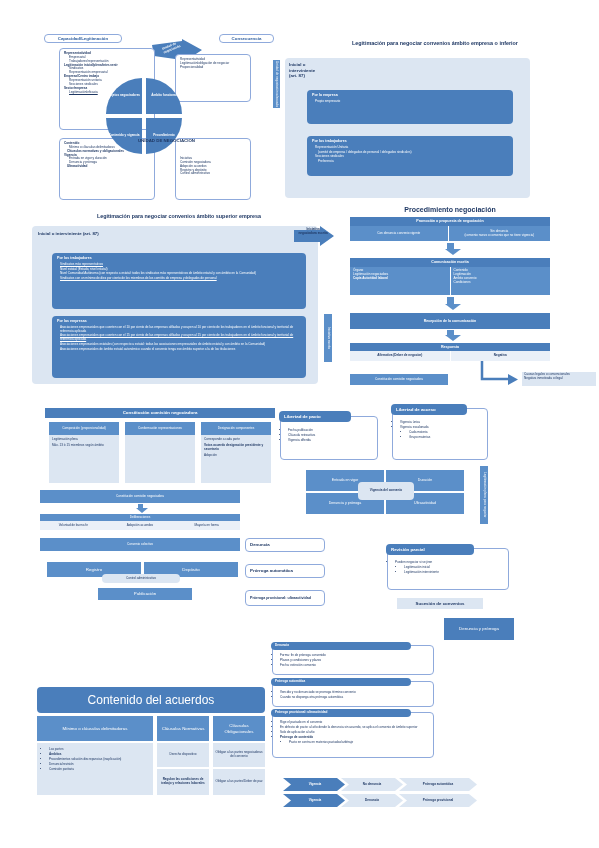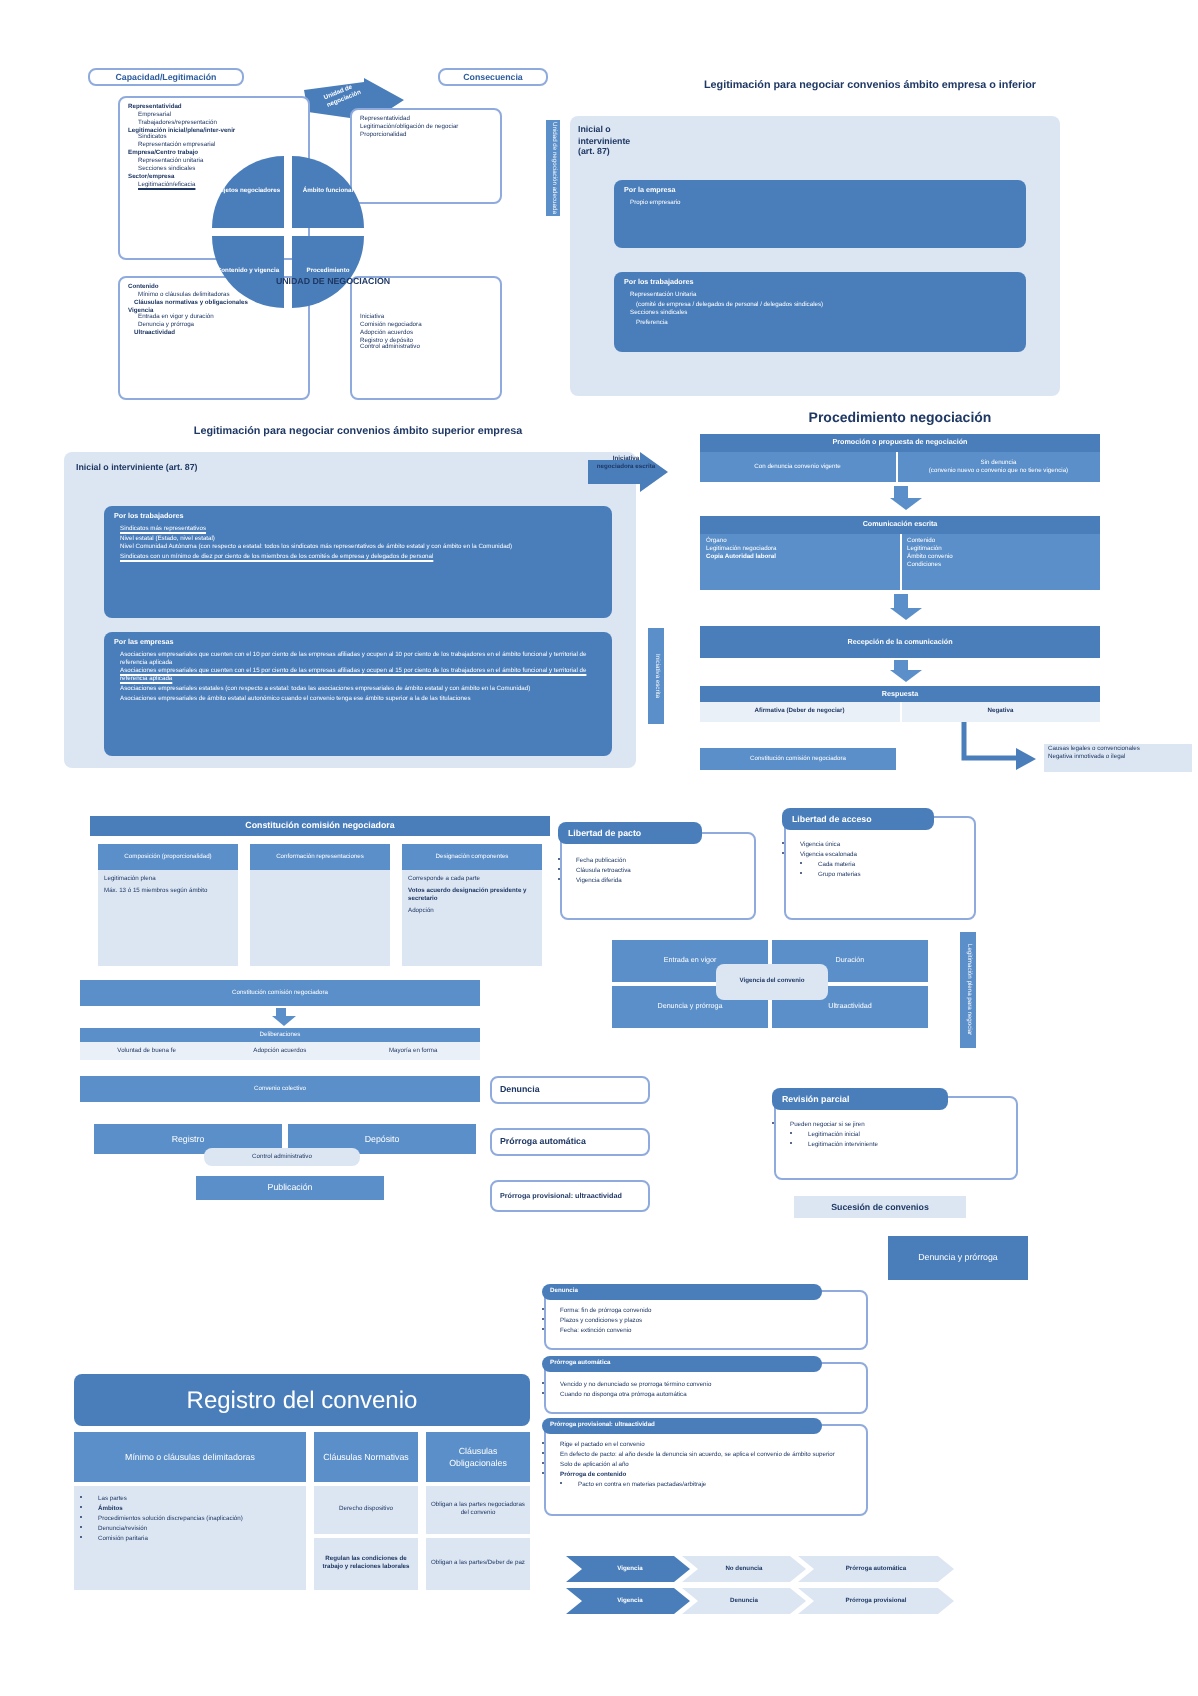--- a/index.html
+++ b/index.html
@@ -371,21 +371,21 @@
     <polygon points="0,0 54,0 62,6.5 54,13 0,13 8,6.5" fill="#4a7ebb"></polygon>
     <polygon points="58,0 112,0 120,6.5 112,13 58,13 66,6.5" fill="#dce6f2"></polygon>
     <polygon points="116,0 186,0 194,6.5 186,13 116,13 124,6.5" fill="#dce6f2"></polygon>
   </svg>
   <div class="abs tiny b ctr" style="left:6px;top:0;width:52px;height:13px;color:#fff;">Vigencia</div>
   <div class="abs tiny b ctr" style="left:62px;top:0;width:54px;height:13px;color:#1f3864;">Denuncia</div>
   <div class="abs tiny b ctr" style="left:120px;top:0;width:70px;height:13px;color:#1f3864;">Prórroga provisional</div>
 </div>
 
 <div class="abs" style="left:37px;top:687px;width:228px;height:120px;">
-  <div class="abs blue roundbox xl ctr" style="left:0;top:0;width:228px;height:26px;">Registro del convenio</div>
+  <div class="abs blue roundbox xl ctr" style="left:0;top:0;width:228px;height:26px;">Contenido del acuerdos</div>
 
   <div class="abs blue2 sm ctr" style="left:0;top:29px;width:116px;height:25px;padding:0 4px;">Mínimo o cláusulas delimitadoras</div>
   <div class="abs lightbox tiny" style="left:0;top:56px;width:116px;height:52px;padding:5px 4px;">
     <ul class="lst2" style="padding-left:8px;">
       <li>Las partes</li>
       <li class="b">Ámbitos</li>
       <li>Procedimientos solución discrepancias (inaplicación)</li>
       <li>Denuncia/revisión</li>
       <li>Comisión paritaria</li>
     </ul>

